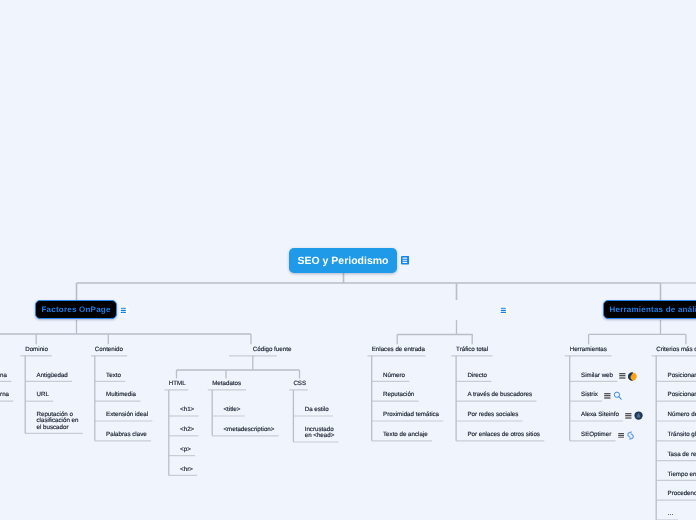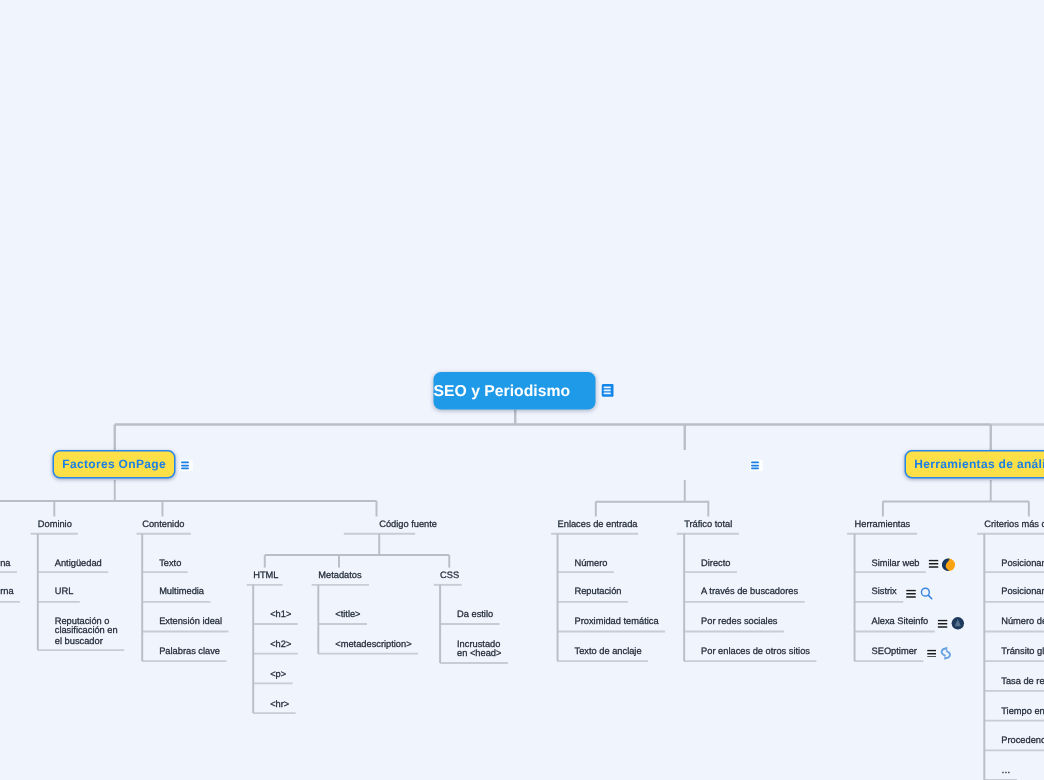--- a/index.html
+++ b/index.html
@@ -7,25 +7,25 @@
 body{width:696px;height:520px;background:#f0f4fd;
   font-family:"Liberation Sans",sans-serif;overflow:hidden;position:relative;
   -webkit-font-smoothing:antialiased;text-rendering:geometricPrecision;}
 #stage{position:absolute;left:0;top:0;width:696px;height:520px;overflow:hidden;}
 svg#conn{position:absolute;left:0;top:0;width:696px;height:520px;pointer-events:none;}
 
 
 .rootbox{position:absolute;left:289px;top:248px;width:108px;height:25px;
   background:#1f9ae8;color:#fff;border-radius:5px;
   font-weight:bold;font-size:10.5px;
-  display:flex;align-items:center;
+  display:flex;align-items:center;justify-content:center;
   box-shadow:0 1px 3px rgba(20,40,80,.30);}
 
 
-.l1box{position:absolute;background:#fde047;border:1.7px solid #2a86e8;border-radius:5px;
+.l1box{position:absolute;background:#000000;border:1.7px solid #2a86e8;border-radius:5px;
   color:#1a7fe8;font-weight:bold;font-size:8px;letter-spacing:0.22px;height:18.6px;padding:0 5.5px;
   box-sizing:border-box;white-space:nowrap;
   display:flex;align-items:center;justify-content:center;
   box-shadow:0 1px 2.5px rgba(20,40,80,.30);}
 
 
 .noteicon{position:absolute;}
 
 
 .lbl{position:absolute;font-size:6.2px;color:#242d3a;white-space:nowrap;line-height:6.2px;

